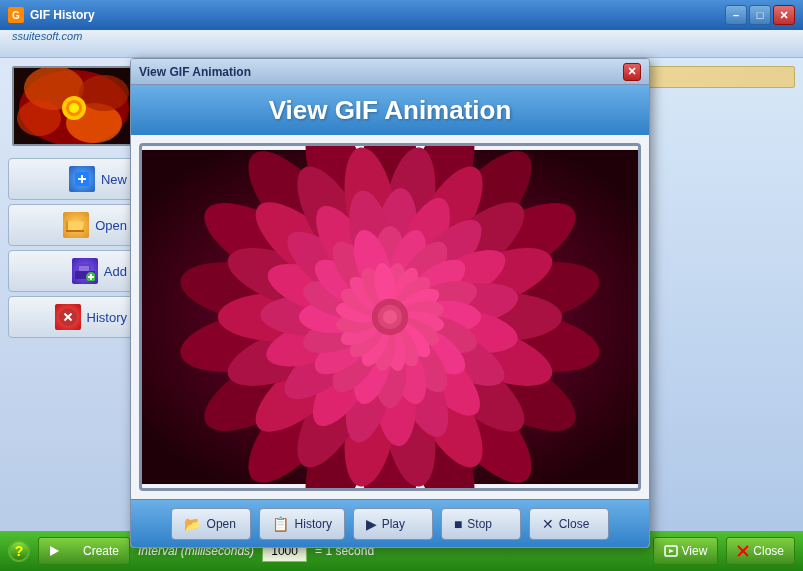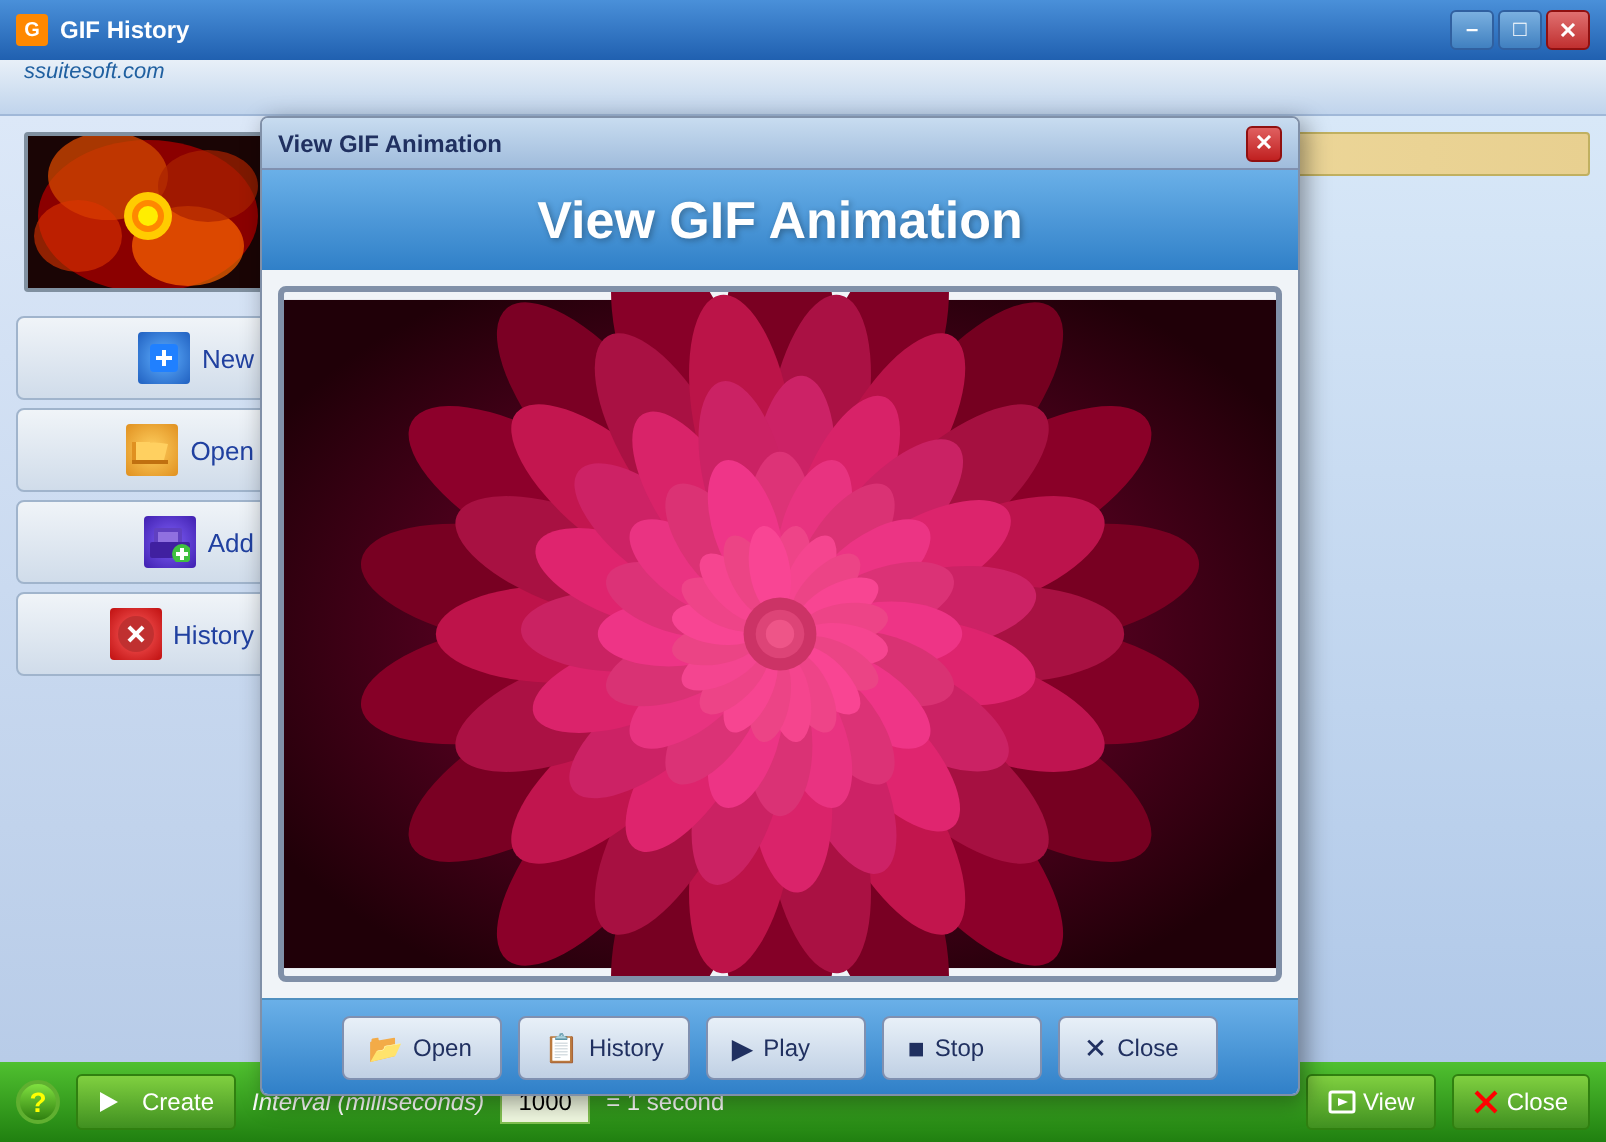--- a/index.html
+++ b/index.html
@@ -159,21 +159,21 @@
     }
     .status-create-btn {
       height: 28px;
       padding: 0 10px;
       background: linear-gradient(180deg, #80d040, #409020);
       border: 1px solid #308010;
       border-radius: 3px;
       color: white;
       font-size: 12px;
       cursor: pointer;
-      display: flex; align-items: center; gap: 8px;
+      display: flex; align-items: center; gap: 20px;
     }
     .status-interval-label {
       color: white;
       font-size: 12px;
       font-style: italic;
     }
     .status-interval-input {
       width: 45px;
       height: 22px;
       border: 1px solid #80c050;

